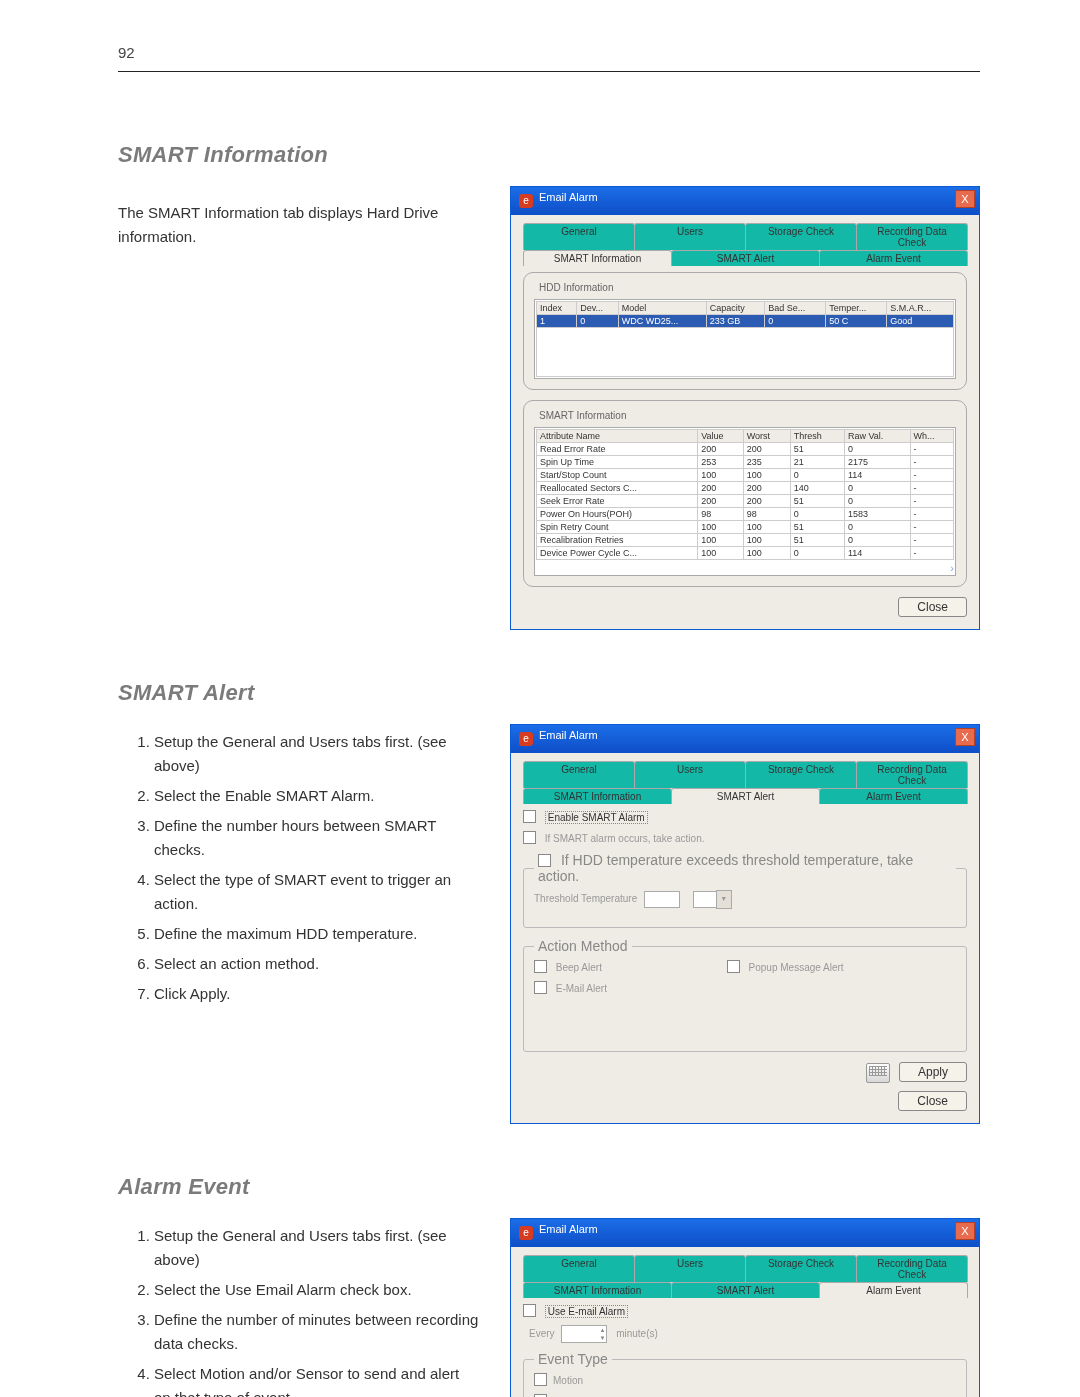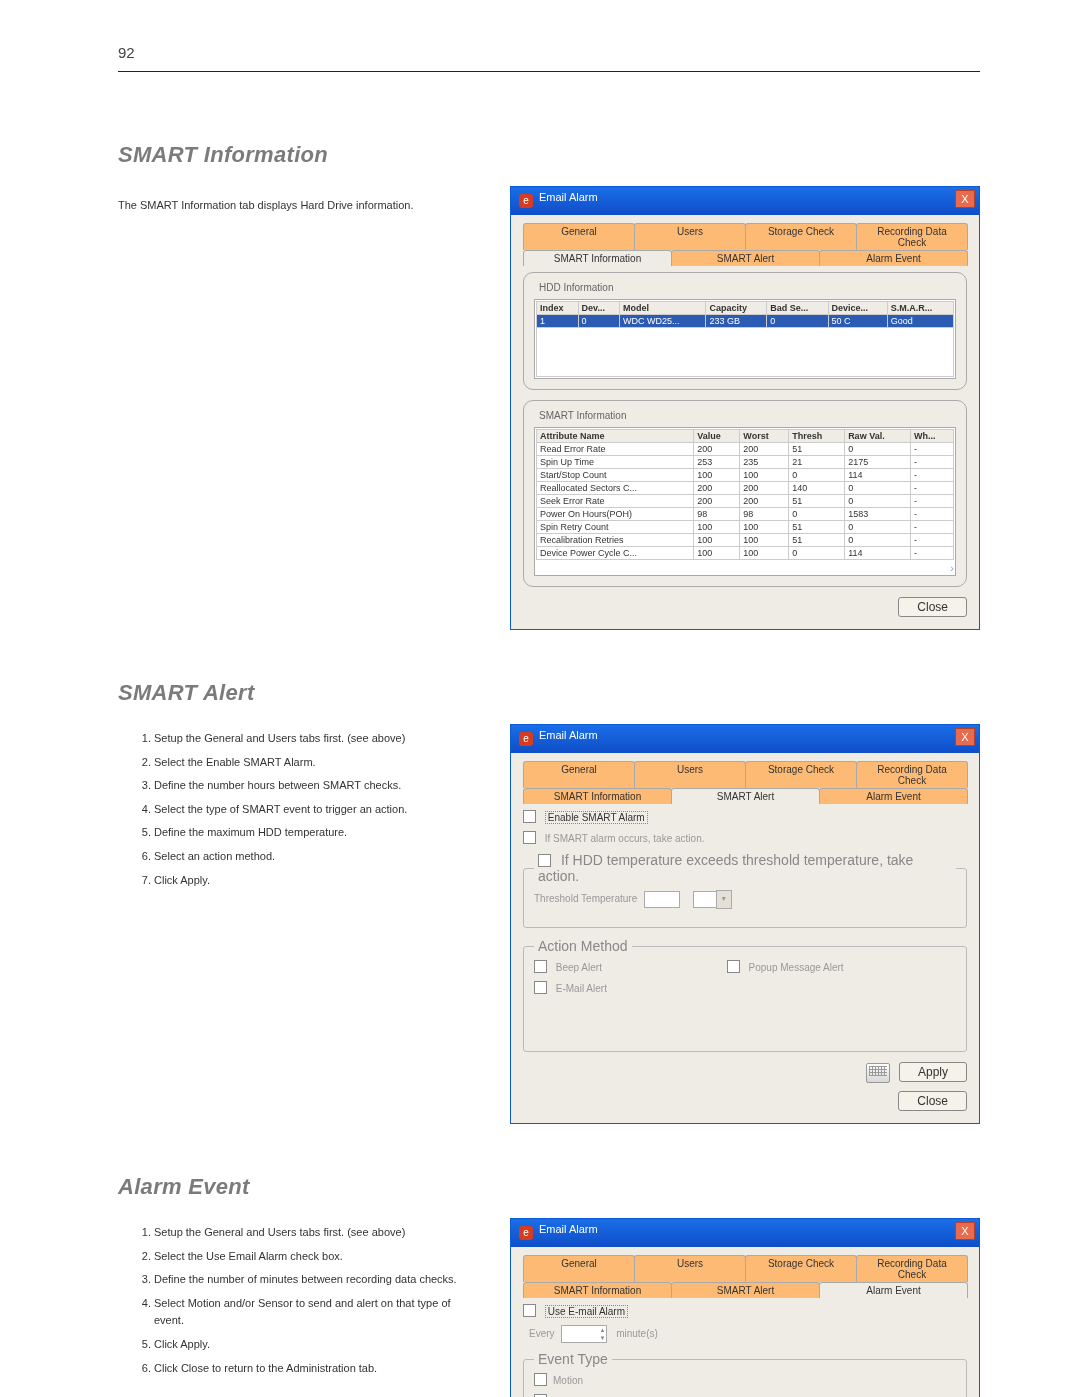--- a/index.html
+++ b/index.html
@@ -1,39 +1,39 @@
 <!DOCTYPE html>
 <html><head>
 <meta charset="utf-8">
 <style>
   body{margin:0;background:#fff;font-family:Arial,Helvetica,sans-serif;color:#222}
   .page{width:1080px;height:1397px;position:relative;padding:44px 100px 0 118px;box-sizing:border-box}
   .page-number{font-size:15px;color:#444;margin:0 0 10px 0}
   hr.top{border:none;border-top:1px solid #222;margin:0 0 70px 0}
   h2.section{font-size:22px;font-style:italic;font-weight:bold;color:#7b7b7b;margin:0 0 18px 0;letter-spacing:.3px}
   .row{display:flex;gap:30px;margin-bottom:50px}
-  .left{flex:1;font-size:11px;color:#333;line-height:1.6}
+  .left{flex:1;font-size:15px;color:#333;line-height:1.6}
   .right{flex:0 0 468px}
   ol{margin:6px 0 0 0;padding-left:36px}
   ol li{margin-bottom:6px}
   .dlg{width:468px;border:1px solid #0b5bd4;background:#efece5;font-size:11px;color:#333}
   .dlg-title{height:24px;background:linear-gradient(#1b6ee8,#0e4ec7);color:#fff;display:flex;align-items:center;justify-content:space-between;padding:0 4px 4px 8px;font-weight:normal}
   .dlg-close{width:18px;height:16px;background:#e86b4e;border:1px solid #b44027;display:flex;align-items:center;justify-content:center;color:#fff;font-size:11px;line-height:1}
   .dlg-body{padding:8px 12px 12px 12px}
   .tabs{display:flex;flex-wrap:wrap;font-size:10px;margin-bottom:6px}
-  .tab{padding:2px 14px;background:#fdba74;border:1px solid #aaa;border-bottom:none;margin-right:-1px;border-radius:3px 3px 0 0}
+  .tab{padding:2px 14px;background:#14b8a6;border:1px solid #aaa;border-bottom:none;margin-right:-1px;border-radius:3px 3px 0 0}
   .tab.w2{flex:0 0 auto}
   .tabrow{display:flex;width:100%}
   .tabrow .tab{flex:1;text-align:center}
   .tab.sel{background:#efece5;position:relative;z-index:1}
   .panel{border:1px solid #aaa;border-radius:10px;padding:8px 10px 10px 10px;margin-bottom:10px}
   .panel-label{font-size:10px;color:#666;margin:-14px 0 6px 2px;background:#efece5;display:inline-block;padding:0 3px}
   .tbl{width:100%;border-collapse:collapse;font-size:9px;background:#fff}
   .tbl th,.tbl td{border:1px solid #ccc;padding:1px 3px;text-align:left}
-  .tbl th{background:#efece5;font-weight:bold}
+  .tbl th{background:#efece5;font-weight:normal}
   .hl td{background:#2b5bb2;color:#fff}
   .btn{display:inline-block;background:#f5f2ea;border:1px solid #888;border-radius:3px;padding:2px 18px;font-size:12px}
   .btn-row{text-align:right;margin-top:8px}
   .chk{width:11px;height:11px;border:1px solid #888;display:inline-block;background:#fff;vertical-align:-2px;margin-right:6px}
   .spin{display:inline-block;width:44px;height:16px;border:1px solid #aaa;background:#fff;vertical-align:middle;position:relative}
   .spin:after{content:"▲\A▼";white-space:pre;font-size:6px;position:absolute;right:1px;top:0;line-height:8px;color:#888}
   .field-inline{font-size:10px;color:#999;margin-bottom:8px}
   .field-inline .lbl{margin-right:4px}
   .sel-box{display:inline-block;width:34px;height:15px;border:1px solid #aaa;background:#fff;vertical-align:middle}
   .sel-drop{display:inline-block;width:14px;height:17px;border:1px solid #aaa;background:#e4e0d8;vertical-align:middle;font-size:8px;text-align:center;line-height:15px;margin-left:-1px}
@@ -81,21 +81,21 @@
             <div class="panel-label">HDD Information</div>
             <div class="smart-tbl-wrap">
               <table class="tbl">
                 <thead>
                     <tr id="hdd-head">
                       <th>Index</th>
                       <th>Dev...</th>
                       <th>Model</th>
                       <th>Capacity</th>
                       <th>Bad Se...</th>
-                      <th>Device...</th>
+                      <th>Temper...</th>
                       <th>S.M.A.R...</th>
                     </tr>
                   </thead>
                 <tbody>
                     <tr class="hl" id="hdd-row">
                       <td>1</td>
                       <td>0</td>
                       <td>WDC WD25...</td>
                       <td>233 GB</td>
                       <td>0</td>

